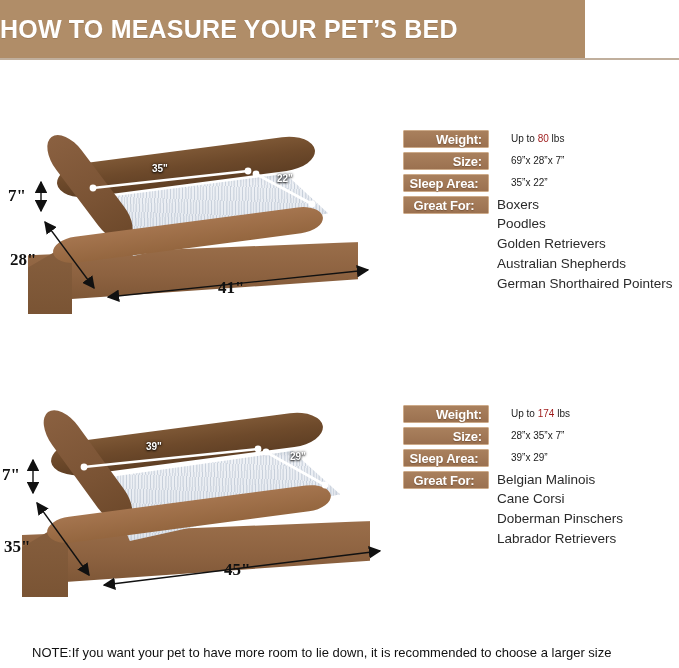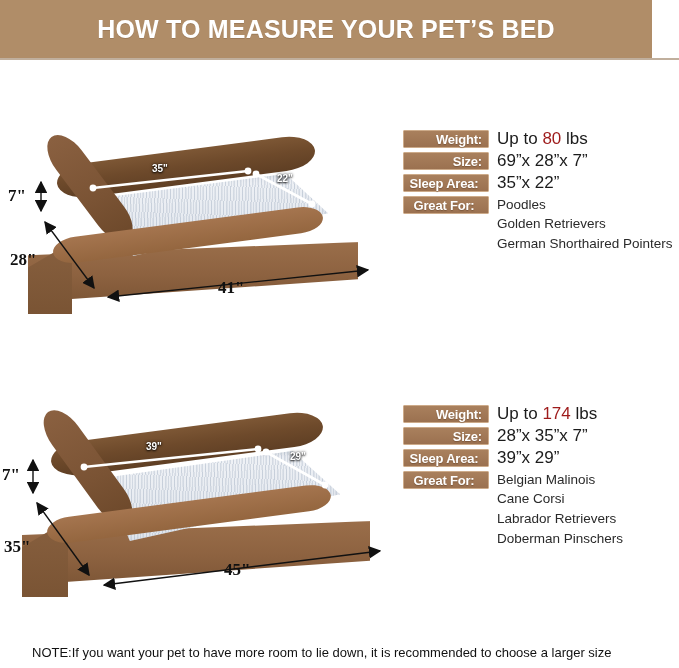--- a/index.html
+++ b/index.html
@@ -5,23 +5,23 @@
   html,body{margin:0;padding:0;}
   body{
     width:679px;height:668px;
     background:#ffffff;
     font-family:"Liberation Sans", sans-serif;
     overflow:hidden;
     position:relative;
   }
   
   .banner{
-    position:absolute;left:0;top:0;width:652px;height:58px;
+    position:absolute;left:0;top:0;width:585px;height:58px;
     background:#b08d68;
-    display:flex;align-items:center;justify-content:center;
+    display:flex;align-items:center;justify-content:flex-start;
   }
   .banner-title{
     color:#ffffff;
     font-size:25px;
     font-weight:bold;
     letter-spacing:0.2px;
     font-family:"Liberation Sans", sans-serif;
     text-shadow:0 1px 0 rgba(120,90,60,.35);
     white-space:nowrap;
   }
@@ -107,22 +107,22 @@
     color:#ffffff;
     font-size:13px;font-weight:bold;
     font-family:"Liberation Sans", sans-serif;
     display:flex;align-items:center;justify-content:flex-end;
     padding-right:6px;box-sizing:border-box;
     letter-spacing:-0.2px;
     text-shadow:0 1px 1px rgba(90,60,35,.5);
   }
   .pill.wide{justify-content:center;padding-right:4px;}
   .spec-val{
-    margin-left:8px;
-    font-size:17px;
+    margin-left:22px;
+    font-size:10px;
     color:#1b1b1b;
     font-family:"Liberation Sans", sans-serif;
     line-height:18px;
     white-space:nowrap;
   }
   .spec-val .hl{color:#9e1b1b;}
   .breed-list{position:absolute;left:94px;top:0;}
   .breed{
     font-size:13.5px;color:#2a2a2a;
     line-height:20px;white-space:nowrap;
@@ -216,22 +216,24 @@
       <div class="pill">Size:</div>
       <div class="spec-val">69”x 28”x 7”</div>
     </div>
     <div class="spec-row">
       <div class="pill wide">Sleep Area:</div>
       <div class="spec-val">35”x 22”</div>
     </div>
     <div class="spec-row">
       <div class="pill wide">Great For:</div>
       <div class="breed-list">
+        <div class="breed">Boxers</div>
         <div class="breed">Poodles</div>
         <div class="breed">Golden Retrievers</div>
+        <div class="breed">Australian Shepherds</div>
         <div class="breed">German Shorthaired Pointers</div>
       </div>
     </div>
   </div>
 </div>
 
 <div class="block block-2">
 
   <div class="illus">
     <div class="bed">
@@ -294,20 +296,20 @@
     </div>
     <div class="spec-row">
       <div class="pill wide">Sleep Area:</div>
       <div class="spec-val">39”x 29”</div>
     </div>
     <div class="spec-row">
       <div class="pill wide">Great For:</div>
       <div class="breed-list">
         <div class="breed">Belgian Malinois</div>
         <div class="breed">Cane Corsi</div>
+        <div class="breed">Doberman Pinschers</div>
         <div class="breed">Labrador Retrievers</div>
-        <div class="breed">Doberman Pinschers</div>
       </div>
     </div>
   </div>
 </div>
 
 <div class="note">NOTE:If you want your pet to have more room to lie down, it is recommended to choose a larger size</div>
 
 </body></html>

